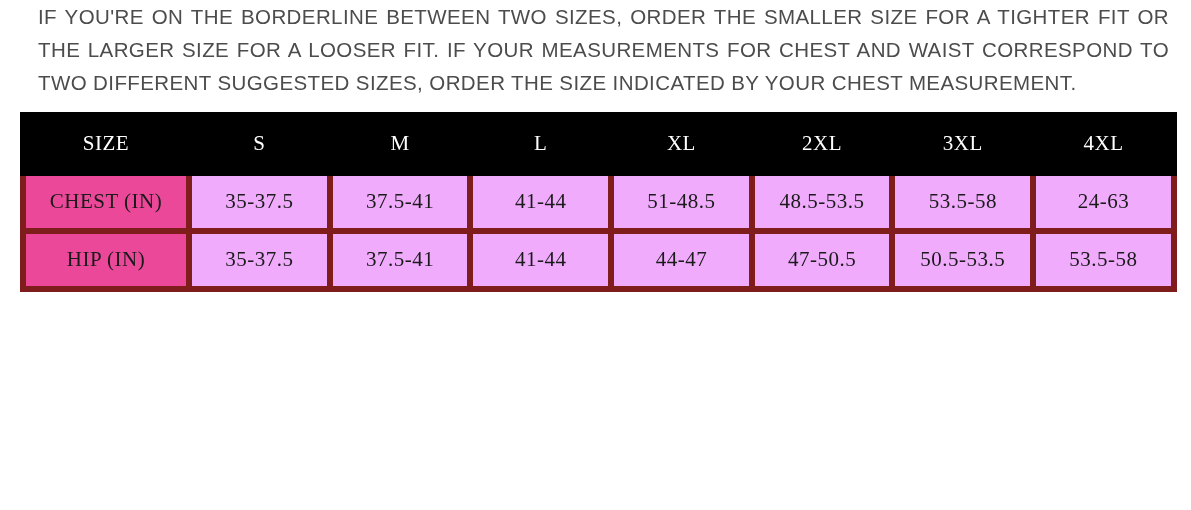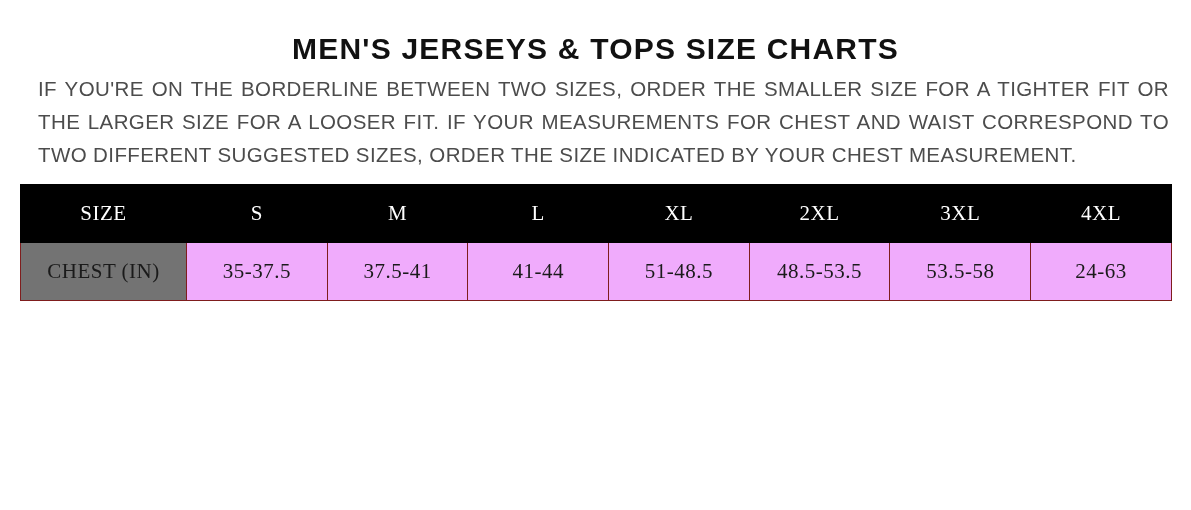--- a/index.html
+++ b/index.html
@@ -45,52 +45,51 @@
   }
   table.size-table {
     width: 1151px;
     border-collapse: collapse;
     table-layout: fixed;
     margin: 0;
     font-family: "Liberation Serif", serif;
   }
   table.size-table th,
   table.size-table td {
-    border: 1px solid #7f1d1d;
+    border: 6px solid #7f1d1d;
     text-align: center;
     vertical-align: middle;
     height: 58px;
     font-size: 21px;
     letter-spacing: 0.5px;
     padding: 0 2px;
     box-sizing: border-box;
   }
   table.size-table thead th {
     background: #000000;
     color: #ffffff;
     font-weight: normal;
     border-color: #000000;
   }
   table.size-table tbody td {
     background: #f0abfc;
     color: #1a1a1a;
   }
   table.size-table tbody td.row-label {
-    background: #737373;
+    background: #ec4899;
     letter-spacing: 0.5px;
   }
   col.c-label { width: 166px; }
   col.c-data  { width: 140.7px; }
 </style>
 </head>
 <body>
 
 <div class="page">
 
-  <h1 class="chart-title">MEN'S JERSEYS &amp; TOPS SIZE CHARTS</h1>
 
   <p class="chart-note">IF YOU'RE ON THE BORDERLINE BETWEEN TWO SIZES, ORDER THE SMALLER SIZE FOR A TIGHTER FIT OR THE LARGER SIZE FOR A LOOSER FIT. IF YOUR MEASUREMENTS FOR CHEST AND WAIST CORRESPOND TO TWO DIFFERENT SUGGESTED SIZES, ORDER THE SIZE INDICATED BY YOUR CHEST MEASUREMENT.</p>
 
   <table class="size-table">
     <colgroup>
       <col class="c-label">
       <col class="c-data">
       <col class="c-data">
       <col class="c-data">
       <col class="c-data">
@@ -114,16 +113,26 @@
       <tr>
         <td class="row-label">CHEST (IN)</td>
         <td>35-37.5</td>
         <td>37.5-41</td>
         <td>41-44</td>
         <td>51-48.5</td>
         <td>48.5-53.5</td>
         <td>53.5-58</td>
         <td>24-63</td>
       </tr>
+      <tr>
+        <td class="row-label">HIP (IN)</td>
+        <td>35-37.5</td>
+        <td>37.5-41</td>
+        <td>41-44</td>
+        <td>44-47</td>
+        <td>47-50.5</td>
+        <td>50.5-53.5</td>
+        <td>53.5-58</td>
+      </tr>
     </tbody>
   </table>
 
 </div>
 
 </body></html>

